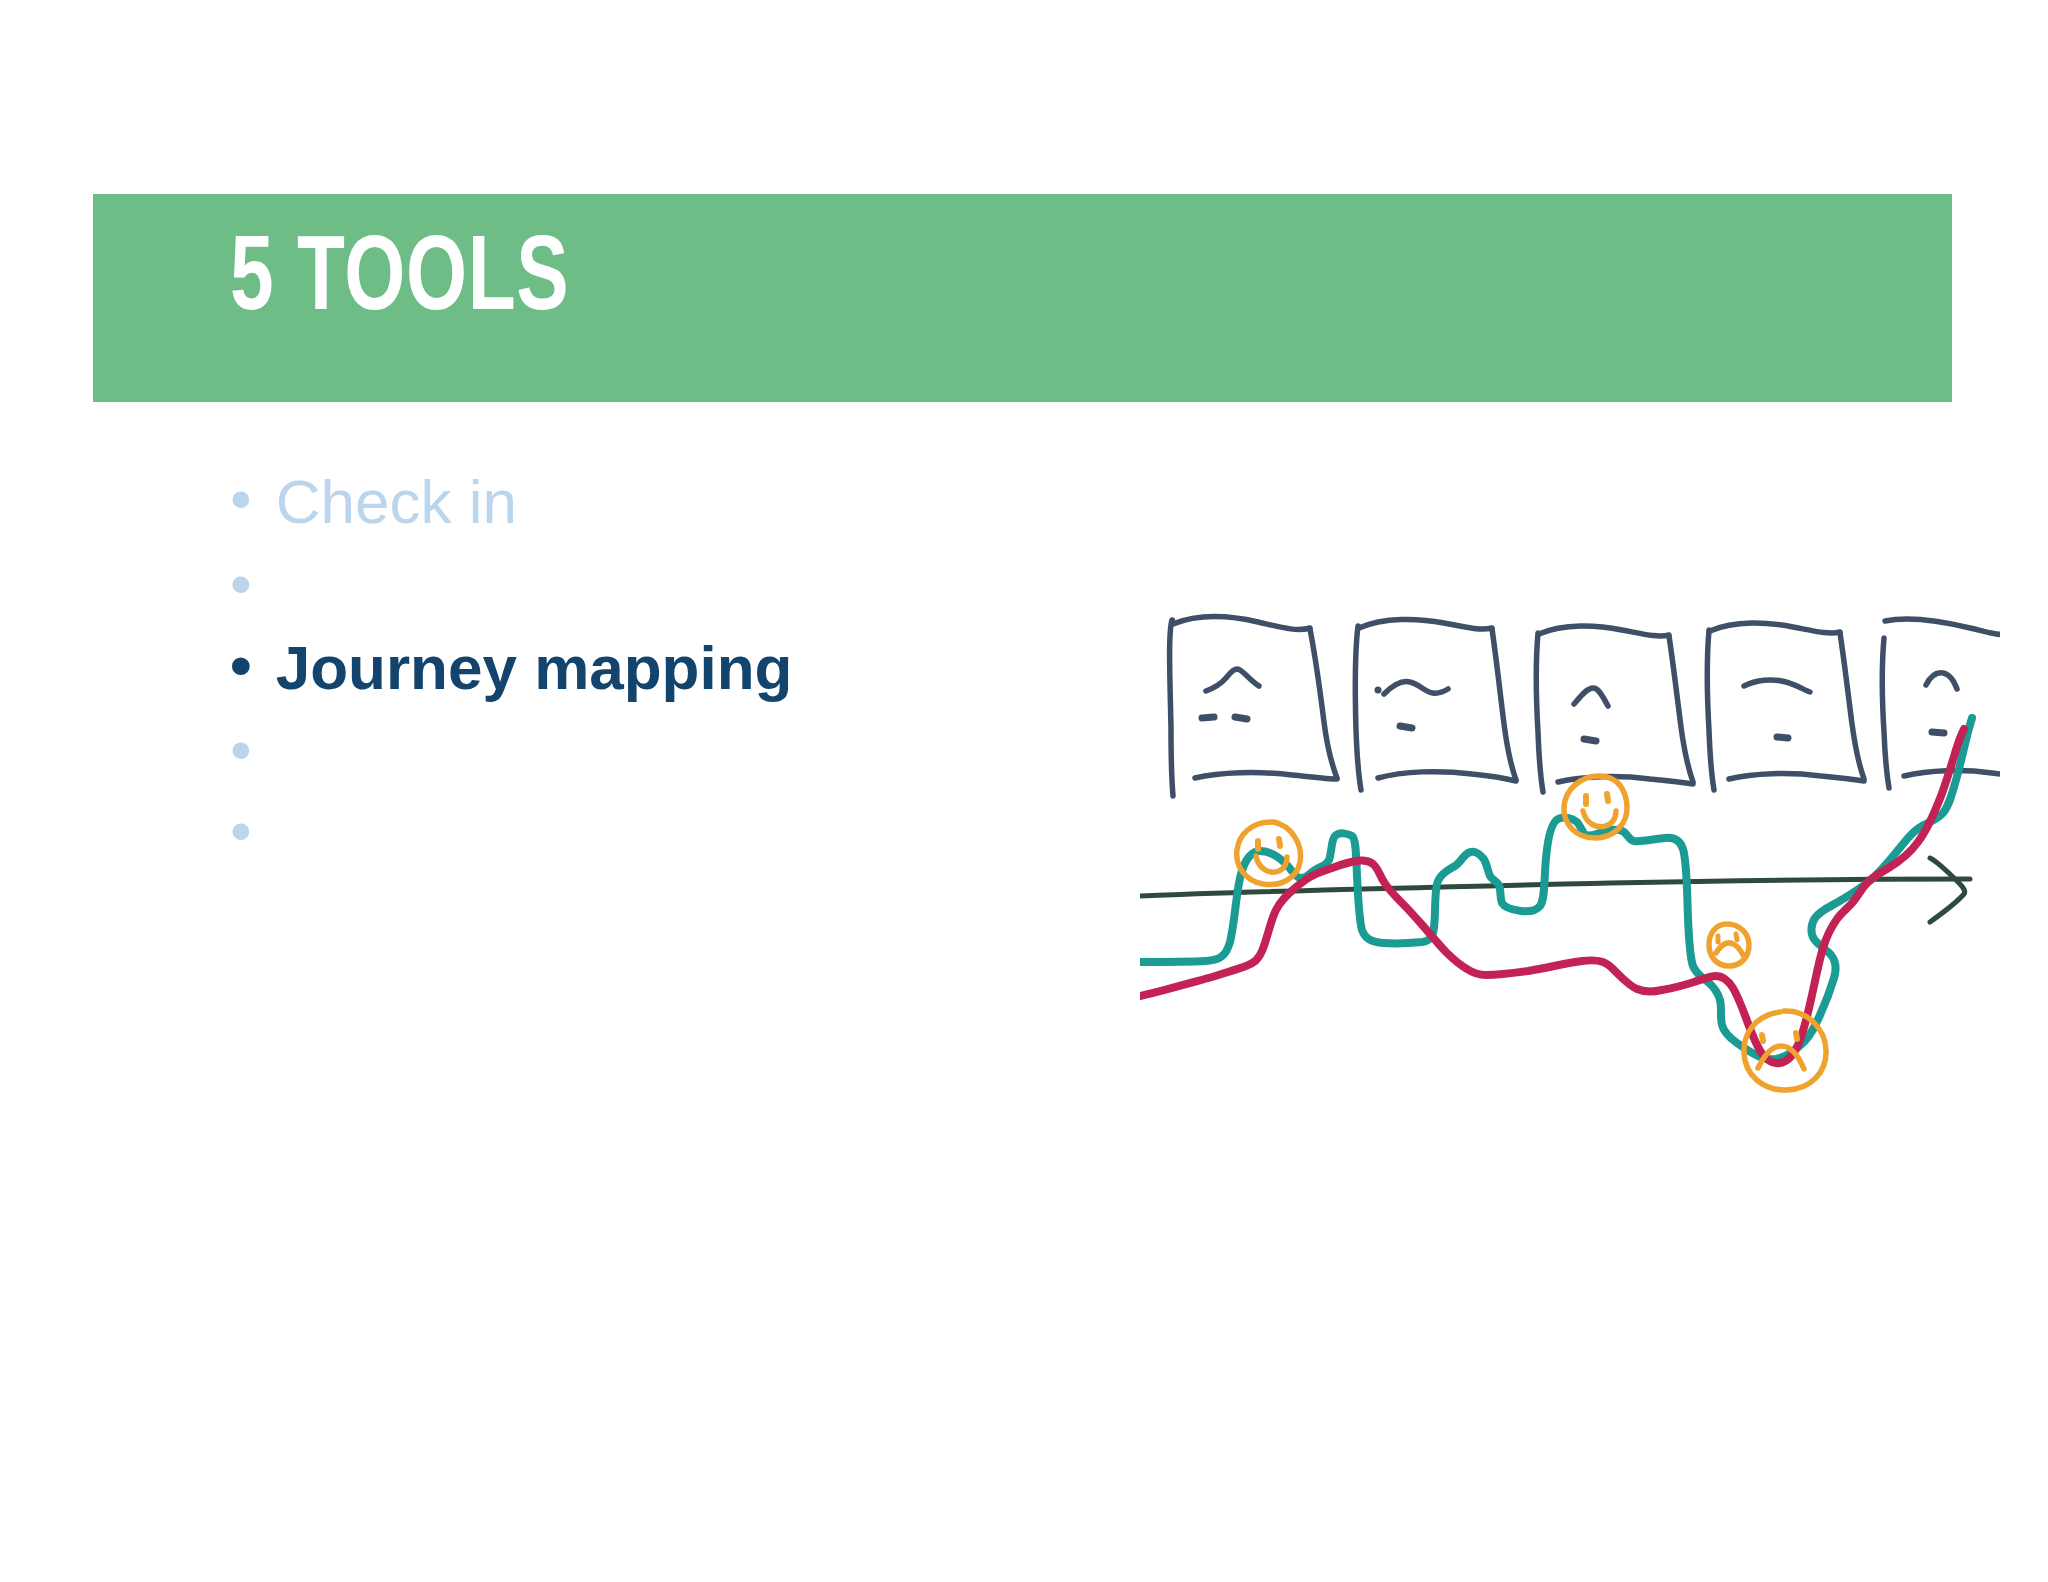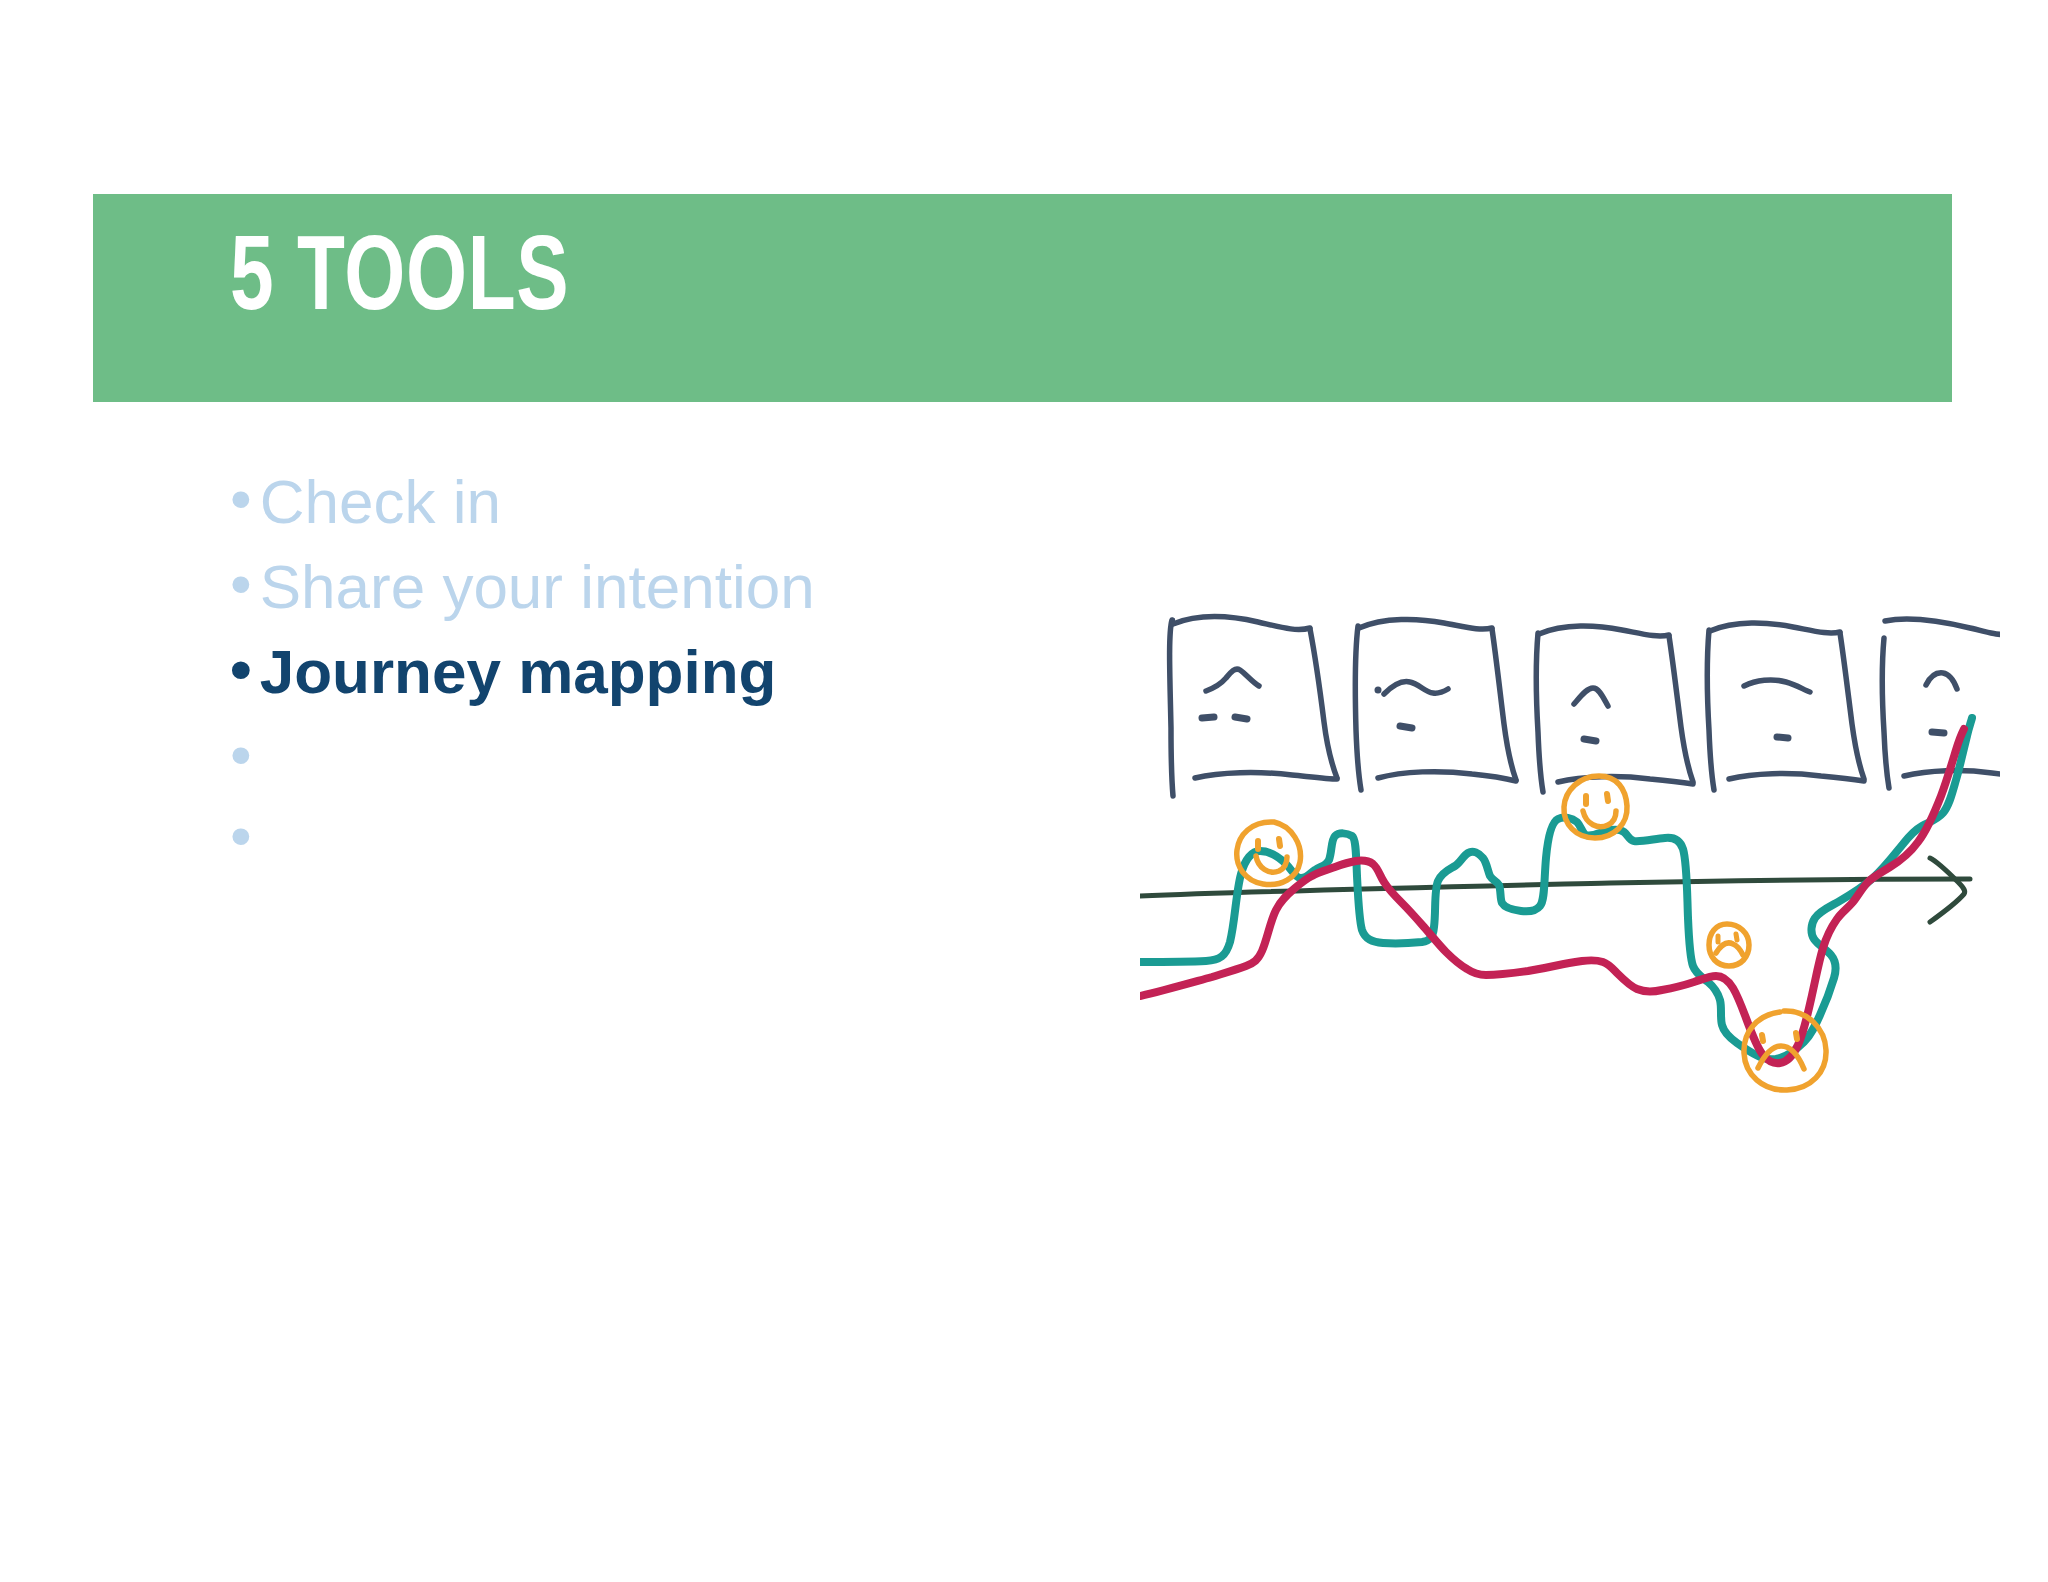--- a/index.html
+++ b/index.html
@@ -63,20 +63,21 @@
   .bullet-dot {
     font-size: 62px;
     line-height: 0.95;
     margin-right: 8px;
     flex: 0 0 auto;
   }
   .bullet-label {
     font-size: 62px;
     line-height: 1.02;
     white-space: nowrap;
+    margin-left: 16px;
   }
   .dim {
     color: #BBD5EC;
     font-weight: 400;
   }
   .dim .bullet-dot { color: #BBD5EC; }
   .hl {
     color: #12446E;
     font-weight: 700;
   }
@@ -102,21 +103,20 @@
 
   <div id="bullet-list">
 
     <div class="bullet-row dim">
       <span class="bullet-dot">•</span>
       <span class="bullet-label">Check in</span>
     </div>
 
     <div class="bullet-row dim">
       <span class="bullet-dot">•</span>
-      <span class="bullet-label">Share your intention</span>
     </div>
 
     <div class="bullet-row hl">
       <span class="bullet-dot">•</span>
       <span class="bullet-label">Journey mapping</span>
     </div>
 
     <div class="bullet-row dim">
       <span class="bullet-dot">•</span>
     </div>

